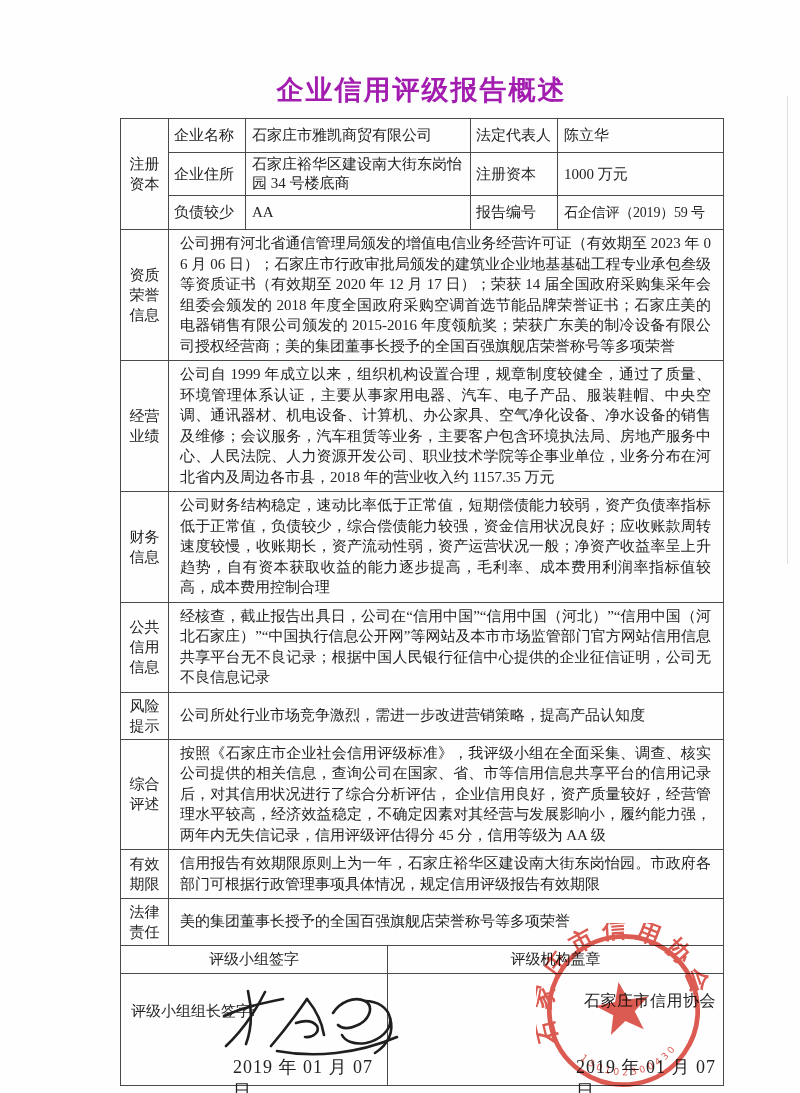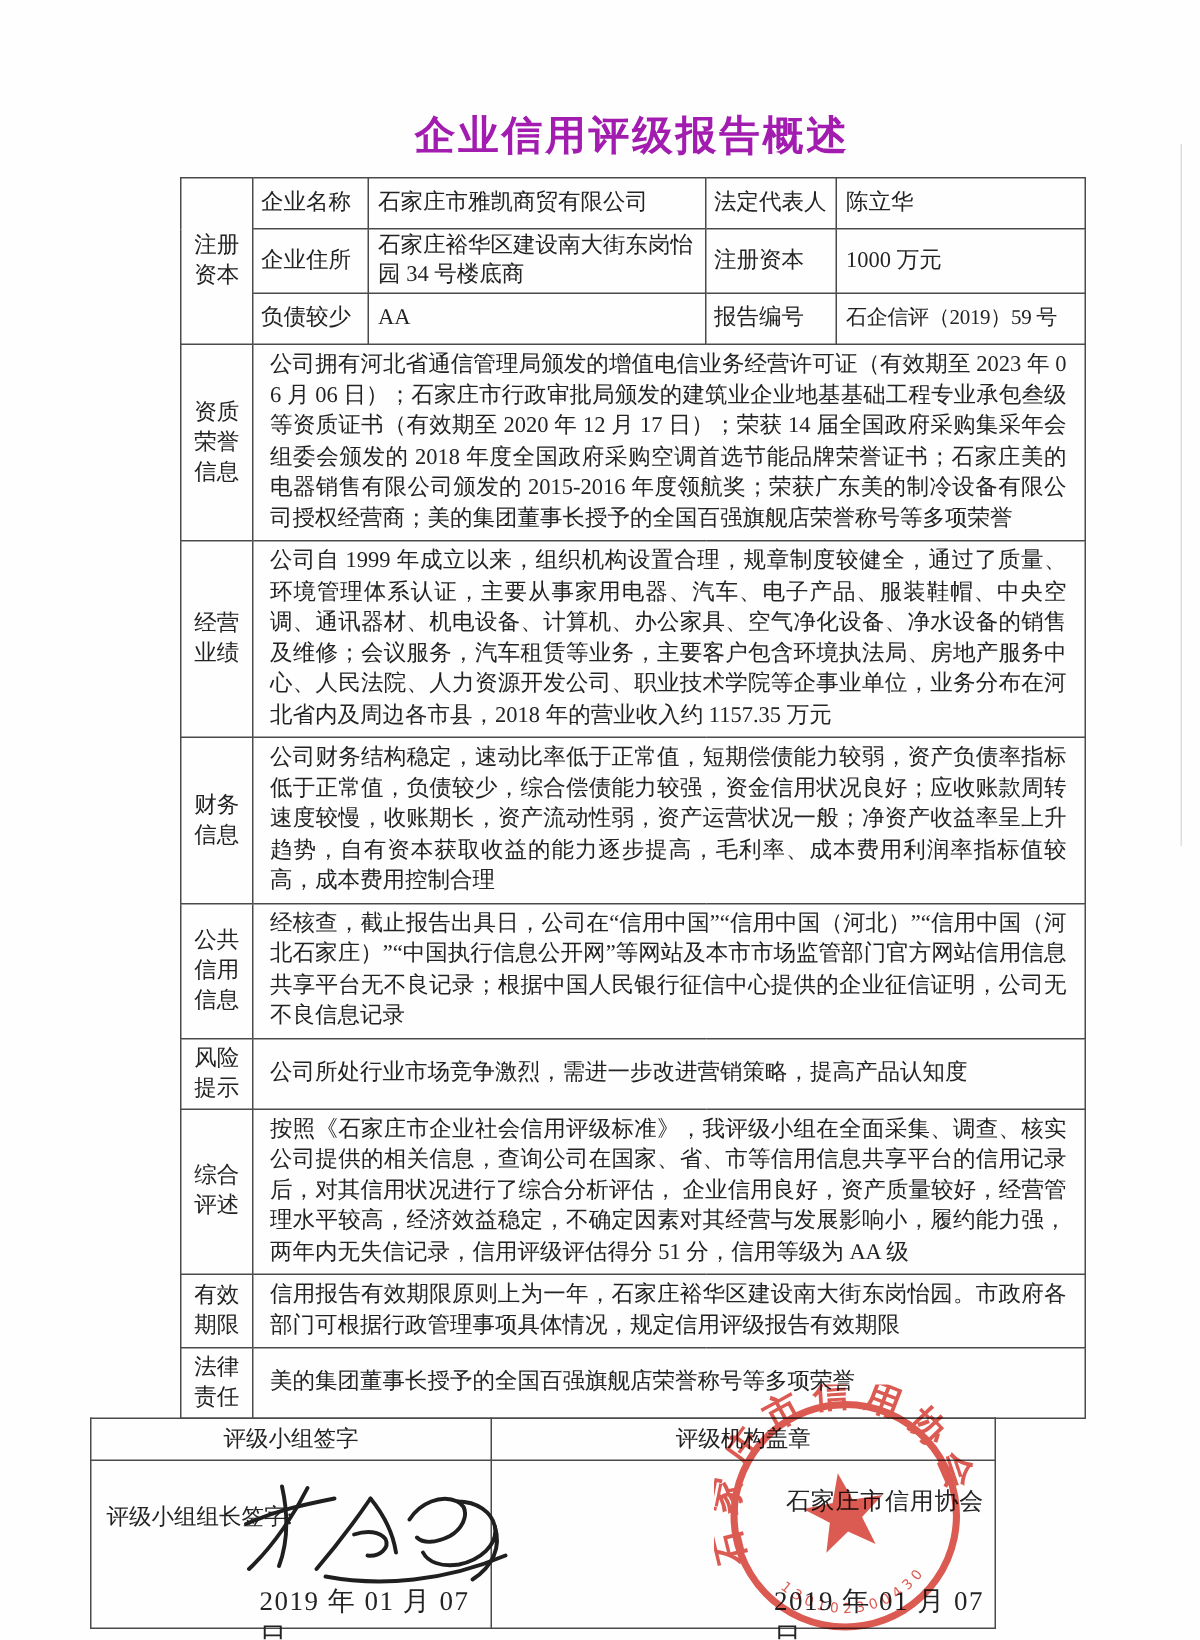--- a/index.html
+++ b/index.html
@@ -28,21 +28,21 @@
   td.sublabel { padding:2px 5px; line-height:19px; }
   td.value  { padding:2px 6px; line-height:19px; }
   td.value.small { font-size:14px; letter-spacing:-0.2px; }
   td.bodytext {
     padding:3px 12px 4px 11px; line-height:20.5px;
     text-align:justify; text-justify:inter-ideograph; word-break:break-all;
   }
   tr.r-basic1 td, tr.r-basic3 td { height:34px; }
   tr.r-basic2 td { height:42px; }
 
-  .sig-table { margin-left:60px; width:603px; margin-top:-1px; }
+  .sig-table { margin-left:120px; width:603px; margin-top:-1px; }
   .sig-table td { border:1px solid #4a4a4a; font-size:15px; color:#232323; }
   .sig-head td { height:28px; text-align:center; }
   .sig-body td { height:112px; position:relative; vertical-align:top; }
   .leader-label { position:absolute; left:10px; top:28px; font-size:15px; }
   .scribble { position:absolute; left:98px; top:14px; }
   .sign-date { position:absolute; font-size:18px; letter-spacing:1px; }
   .sign-date.left-d  { left:112px; top:81px; }
   .sign-date.right-d { left:188px; top:81px; }
   .agency-name { position:absolute; left:196px; top:17px; font-size:16px; letter-spacing:0.5px; }
   .seal {
@@ -110,21 +110,21 @@
       <tr>
         <td class="rowlabel">公共信用信息</td>
         <td class="bodytext" colspan="4">经核查，截止报告出具日，公司在“信用中国”“信用中国（河北）”“信用中国（河北石家庄）”“中国执行信息公开网”等网站及本市市场监管部门官方网站信用信息共享平台无不良记录；根据中国人民银行征信中心提供的企业征信证明，公司无不良信息记录</td>
       </tr>
       <tr>
         <td class="rowlabel">风险提示</td>
         <td class="bodytext" colspan="4">公司所处行业市场竞争激烈，需进一步改进营销策略，提高产品认知度</td>
       </tr>
       <tr>
         <td class="rowlabel">综合评述</td>
-        <td class="bodytext" colspan="4">按照《石家庄市企业社会信用评级标准》，我评级小组在全面采集、调查、核实公司提供的相关信息，查询公司在国家、省、市等信用信息共享平台的信用记录后，对其信用状况进行了综合分析评估， 企业信用良好，资产质量较好，经营管理水平较高，经济效益稳定，不确定因素对其经营与发展影响小，履约能力强，两年内无失信记录，信用评级评估得分 51 分，信用等级为 AA 级</td>
+        <td class="bodytext" colspan="4">按照《石家庄市企业社会信用评级标准》，我评级小组在全面采集、调查、核实公司提供的相关信息，查询公司在国家、省、市等信用信息共享平台的信用记录后，对其信用状况进行了综合分析评估， 企业信用良好，资产质量较好，经营管理水平较高，经济效益稳定，不确定因素对其经营与发展影响小，履约能力强，两年内无失信记录，信用评级评估得分 45 分，信用等级为 AA 级</td>
       </tr>
       <tr>
         <td class="rowlabel">有效期限</td>
         <td class="bodytext" colspan="4">信用报告有效期限原则上为一年，石家庄裕华区建设南大街东岗怡园。市政府各部门可根据行政管理事项具体情况，规定信用评级报告有效期限</td>
       </tr>
       <tr>
         <td class="rowlabel">法律责任</td>
         <td class="bodytext" colspan="4">美的集团董事长授予的全国百强旗舰店荣誉称号等多项荣誉</td>
       </tr>
     </tbody>

